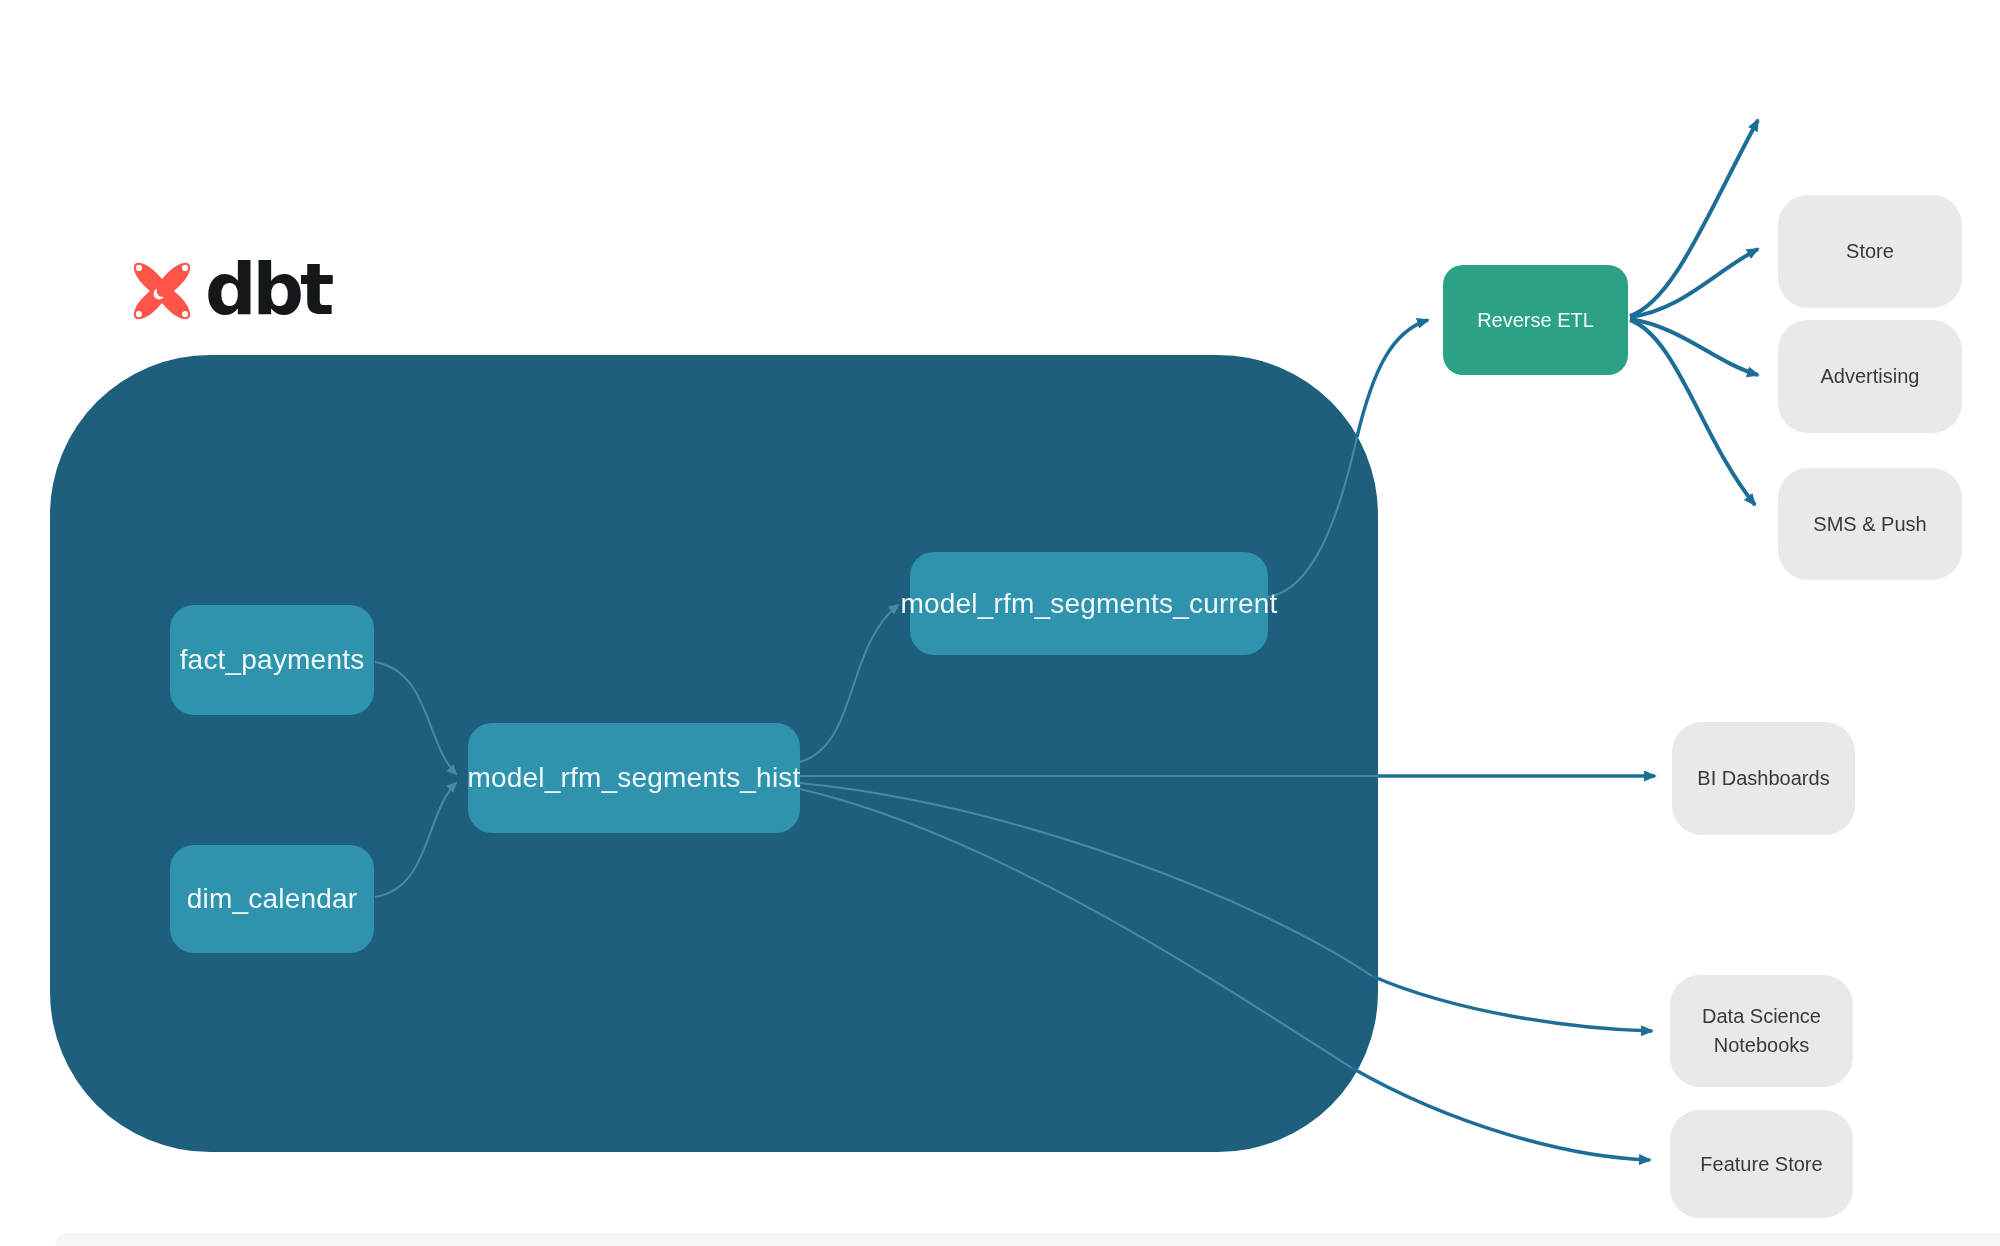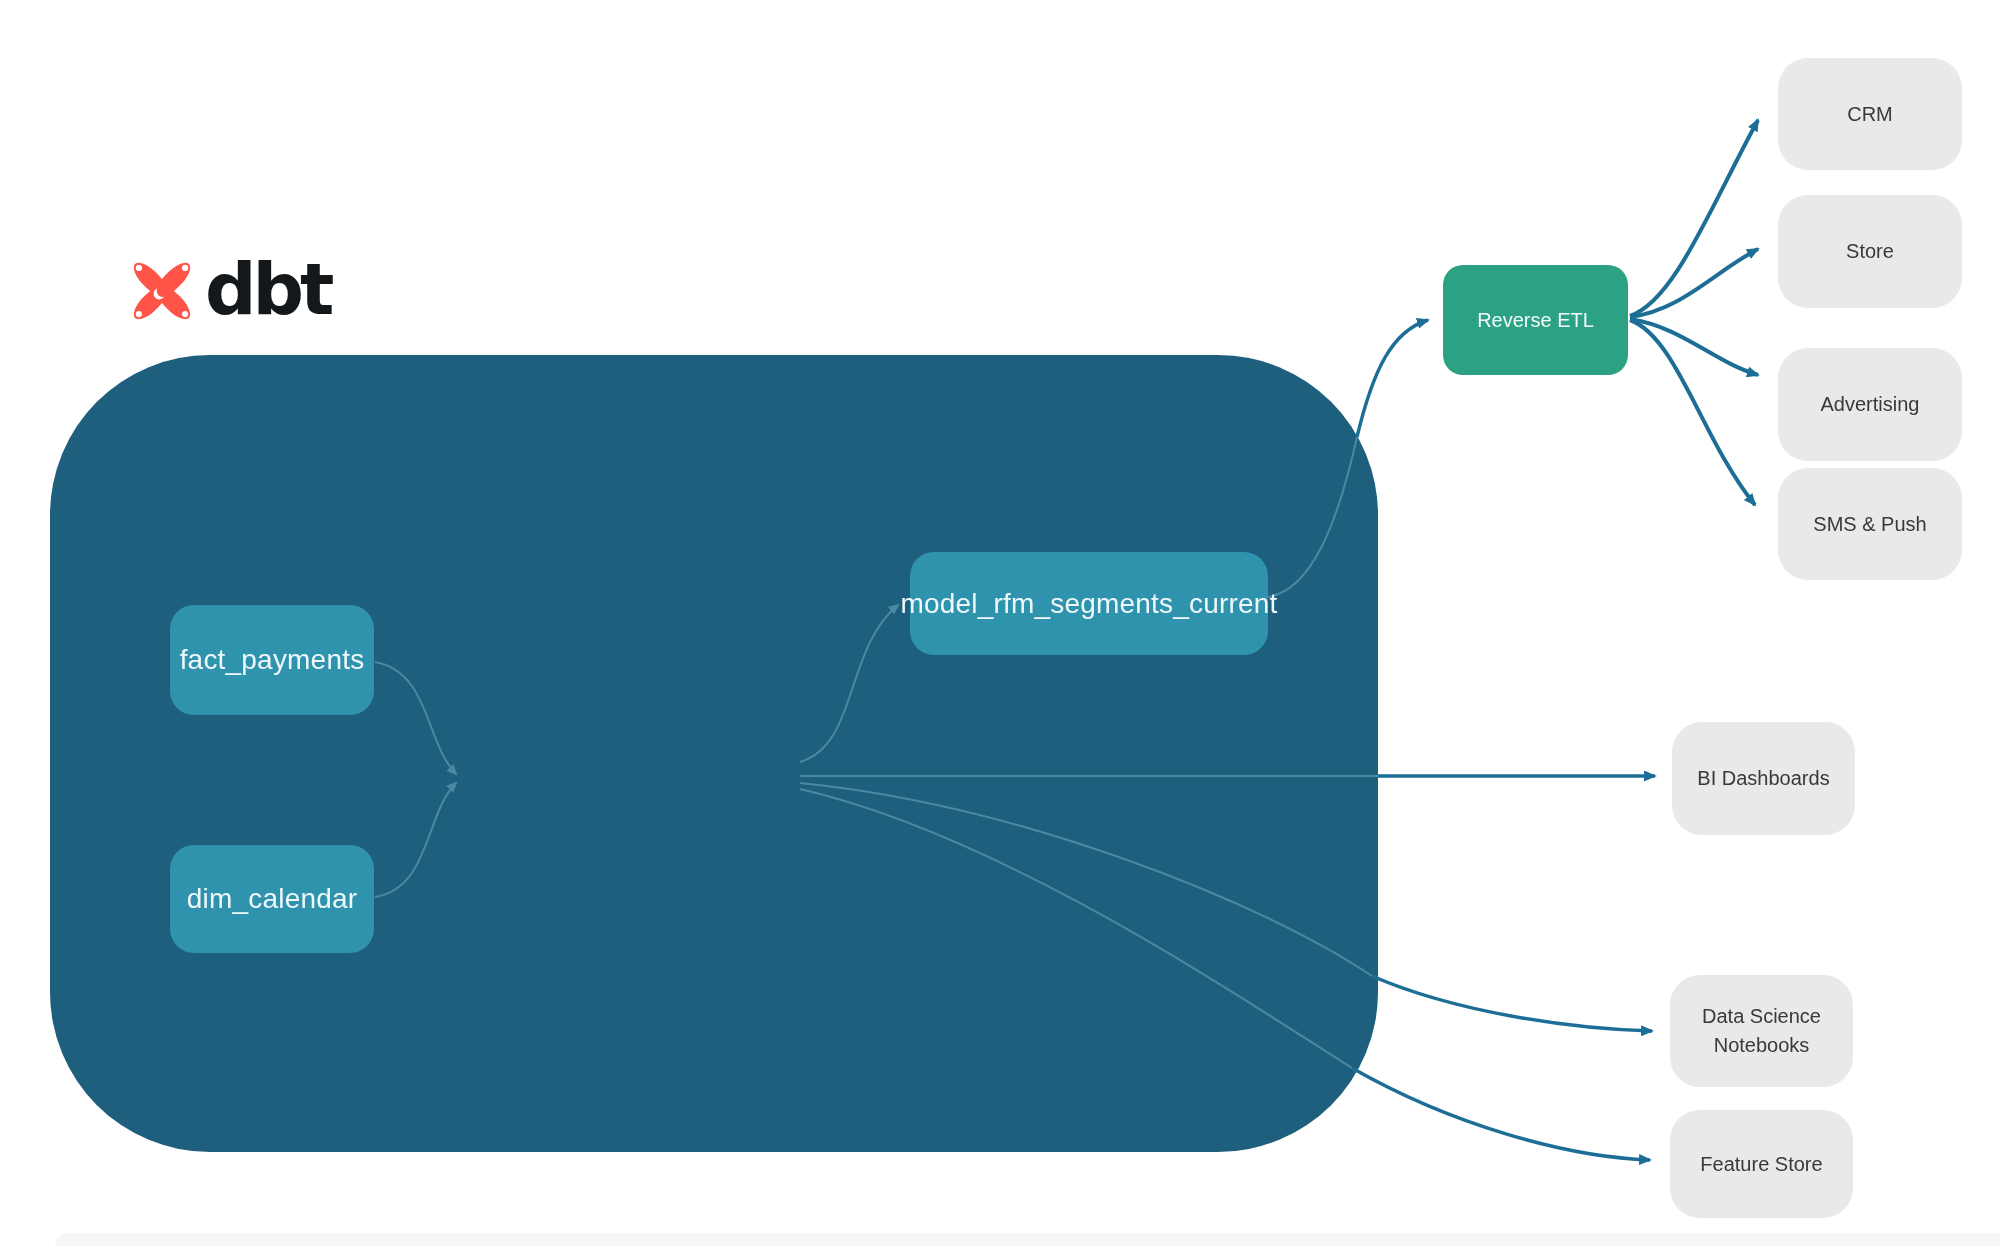--- a/index.html
+++ b/index.html
@@ -27,21 +27,21 @@
   .dest-node{background:#e9e9e9;border-radius:30px;color:#393939;font-size:20px;line-height:1.45;padding:0 18px;}
 
   
   .n-fact{left:170px;top:605px;width:204px;height:110px;}
   .n-dim{left:170px;top:845px;width:204px;height:108px;}
   .n-hist{left:468px;top:723px;width:332px;height:110px;}
   .n-current{left:910px;top:552px;width:358px;height:103px;}
   .n-retl{left:1443px;top:265px;width:185px;height:110px;}
   .n-crm{left:1778px;top:58px;width:184px;height:112px;}
   .n-email{left:1778px;top:195px;width:184px;height:113px;}
-  .n-adv{left:1778px;top:348px;width:184px;height:113px;}
+  .n-adv{left:1778px;top:320px;width:184px;height:113px;}
   .n-sms{left:1778px;top:468px;width:184px;height:112px;}
   .n-bi{left:1672px;top:722px;width:183px;height:113px;}
   .n-ds{left:1670px;top:975px;width:183px;height:112px;}
   .n-fs{left:1670px;top:1110px;width:183px;height:108px;}
 
   
   .bottom-strip{position:absolute;left:55px;right:0;bottom:0;height:13px;background:#f6f6f4;
                 border-top-left-radius:14px;z-index:0;}
 </style>
 </head>
@@ -100,31 +100,31 @@
       <path d="M 1630 320 C 1677 337, 1702 440, 1755 505" marker-end="url(#arr-dark)"></path>
     </g>
   </svg>
 
   <div class="node model-node n-fact">
     <span>fact_payments</span>
   </div>
   <div class="node model-node n-dim">
     <span>dim_calendar</span>
   </div>
+  <div class="node model-node n-hist">
+    <span>model_rfm_segments_hist</span>
+  </div>
   <div class="node model-node n-current">
     <span>model_rfm_segments_current</span>
   </div>
 
   <div class="node etl-node n-retl">
     <span>Reverse ETL</span>
   </div>
 
-  <div class="node dest-node n-crm">
-    <span>CRM</span>
-  </div>
   <div class="node dest-node n-email">
     <span>Store</span>
   </div>
   <div class="node dest-node n-adv">
     <span>Advertising</span>
   </div>
   <div class="node dest-node n-sms">
     <span>SMS &amp; Push</span>
   </div>
   <div class="node dest-node n-bi">

